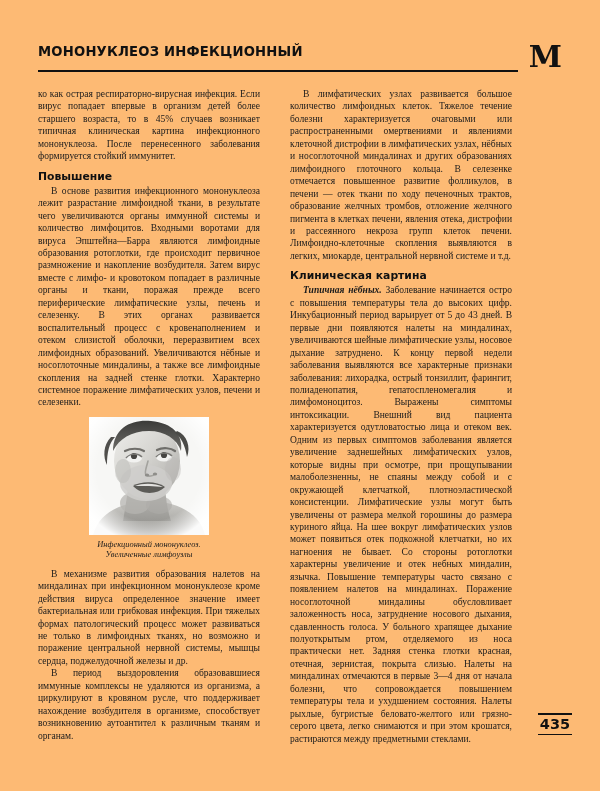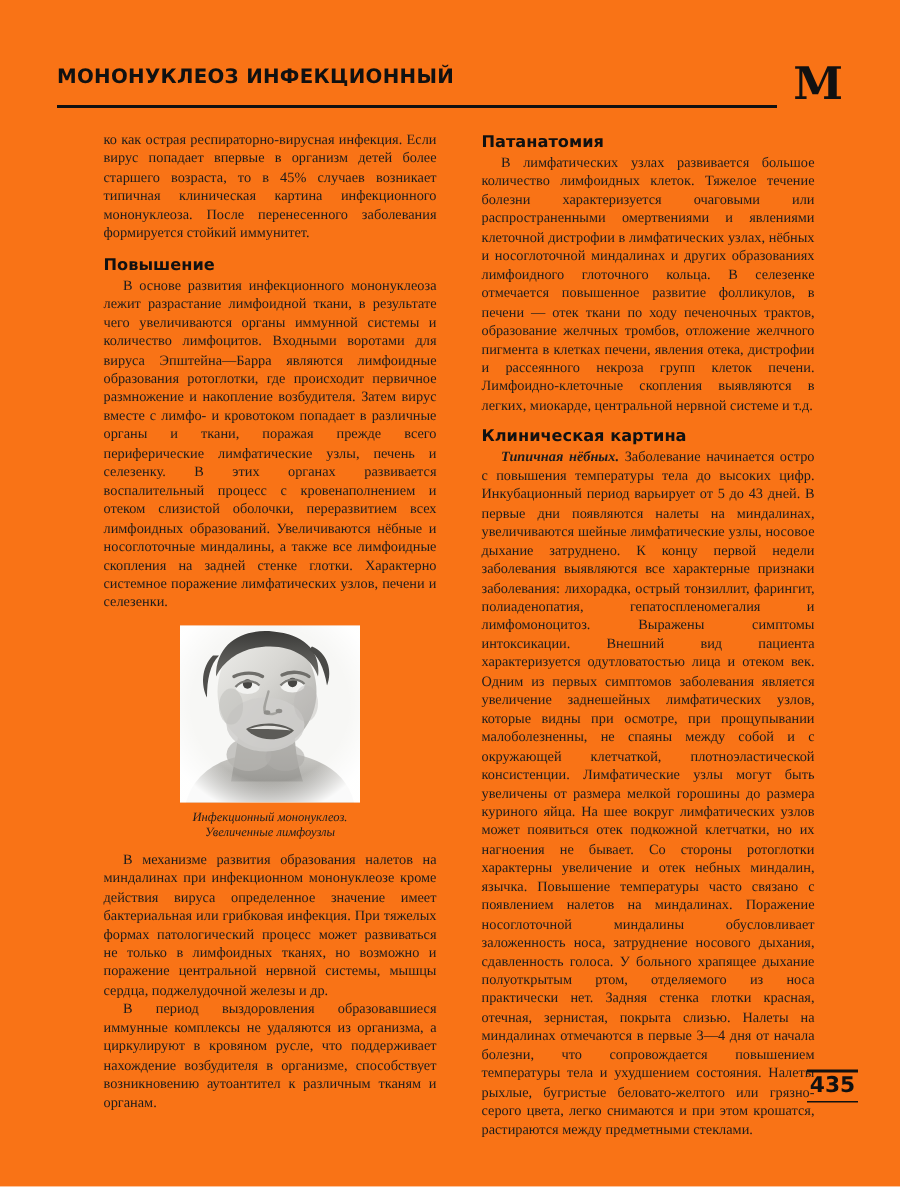--- a/index.html
+++ b/index.html
@@ -12,21 +12,21 @@
     height: 791px;
     position: relative;
     font-family: "Liberation Serif", "DejaVu Serif", serif;
     color: #1a1a1a;
     overflow: hidden;
   }
 
   .page {
     position: absolute;
     inset: 0;
-    background: #f97316;
+    background: #fdba74;
   }
 
   
   .header-zone {
     position: absolute;
     left: 38px;
     top: 44px;
     width: 524px;
     height: 44px;
   }
@@ -59,21 +59,20 @@
     color: #111;
   }
 
   
   .columns {
     position: absolute;
     left: 38px;
     top: 88px;
     width: 524px;
     height: 640px;
-    margin-left: 31px;
   }
   .col {
     position: absolute;
     top: 0;
     width: 222px;
   }
   .col-left  { left: 0; }
   .col-right { left: 252px; }
 
   p.body {
@@ -239,21 +238,20 @@
       </figure>
       <div class="fig-gap"></div>
 
       <p class="body">В механизме развития образования налетов на миндалинах при инфекционном мононуклеозе кроме действия вируса определенное значение имеет бактериальная или грибковая инфекция. При тяжелых формах патологический процесс может развиваться не только в лимфоидных тканях, но возможно и поражение центральной нервной системы, мышцы сердца, поджелудочной железы и др.</p>
 
       <p class="body">В период выздоровления образовавшиеся иммунные комплексы не удаляются из организма, а циркулируют в кровяном русле, что поддерживает нахождение возбудителя в организме, способствует возникновению аутоантител к различным тканям и органам.</p>
     </div>
 
     <div class="col col-right">
 
-      <h2 class="section tight" style="margin-top:0">Патанатомия</h2>
 
       <p class="body">В лимфатических узлах развивается большое количество лимфоидных клеток. Тяжелое течение болезни характеризуется очаговыми или распространенными омертвениями и явлениями клеточной дистрофии в лимфатических узлах, нёбных и носоглоточной миндалинах и других образованиях лимфоидного глоточного кольца. В селезенке отмечается повышенное развитие фолликулов, в печени — отек ткани по ходу печеночных трактов, образование желчных тромбов, отложение желчного пигмента в клетках печени, явления отека, дистрофии и рассеянного некроза групп клеток печени. Лимфоидно-клеточные скопления выявляются в легких, миокарде, центральной нервной системе и т.д.</p>
 
       <h2 class="section">Клиническая картина</h2>
 
       <p class="body">
         <span class="run-in">Типичная нёбных.</span>
         <span>Заболевание начинается остро с повышения температуры тела до высоких цифр. Инкубационный период варьирует от 5 до 43 дней. В первые дни появляются налеты на миндалинах, увеличиваются шейные лимфатические узлы, носовое дыхание затруднено. К концу первой недели заболевания выявляются все характерные признаки заболевания: лихорадка, острый тонзиллит, фарингит, полиаденопатия, гепатоспленомегалия и лимфомоноцитоз. Выражены симптомы интоксикации. Внешний вид пациента характеризуется одутловатостью лица и отеком век. Одним из первых симптомов заболевания является увеличение заднешейных лимфатических узлов, которые видны при осмотре, при прощупывании малоболезненны, не спаяны между собой и с окружающей клетчаткой, плотноэластической консистенции. Лимфатические узлы могут быть увеличены от размера мелкой горошины до размера куриного яйца. На шее вокруг лимфатических узлов может появиться отек подкожной клетчатки, но их нагноения не бывает. Со стороны ротоглотки характерны увеличение и отек небных миндалин, язычка. Повышение температуры часто связано с появлением налетов на миндалинах. Поражение носоглоточной миндалины обусловливает заложенность носа, затруднение носового дыхания, сдавленность голоса. У больного храпящее дыхание полуоткрытым ртом, отделяемого из носа практически нет. Задняя стенка глотки красная, отечная, зернистая, покрыта слизью. Налеты на миндалинах отмечаются в первые 3—4 дня от начала болезни, что сопровождается повышением температуры тела и ухудшением состояния. Налеты рыхлые, бугристые беловато-желтого или грязно-серого цвета, легко снимаются и при этом крошатся, растираются между предметными стеклами.</span>
       </p>
     </div>

